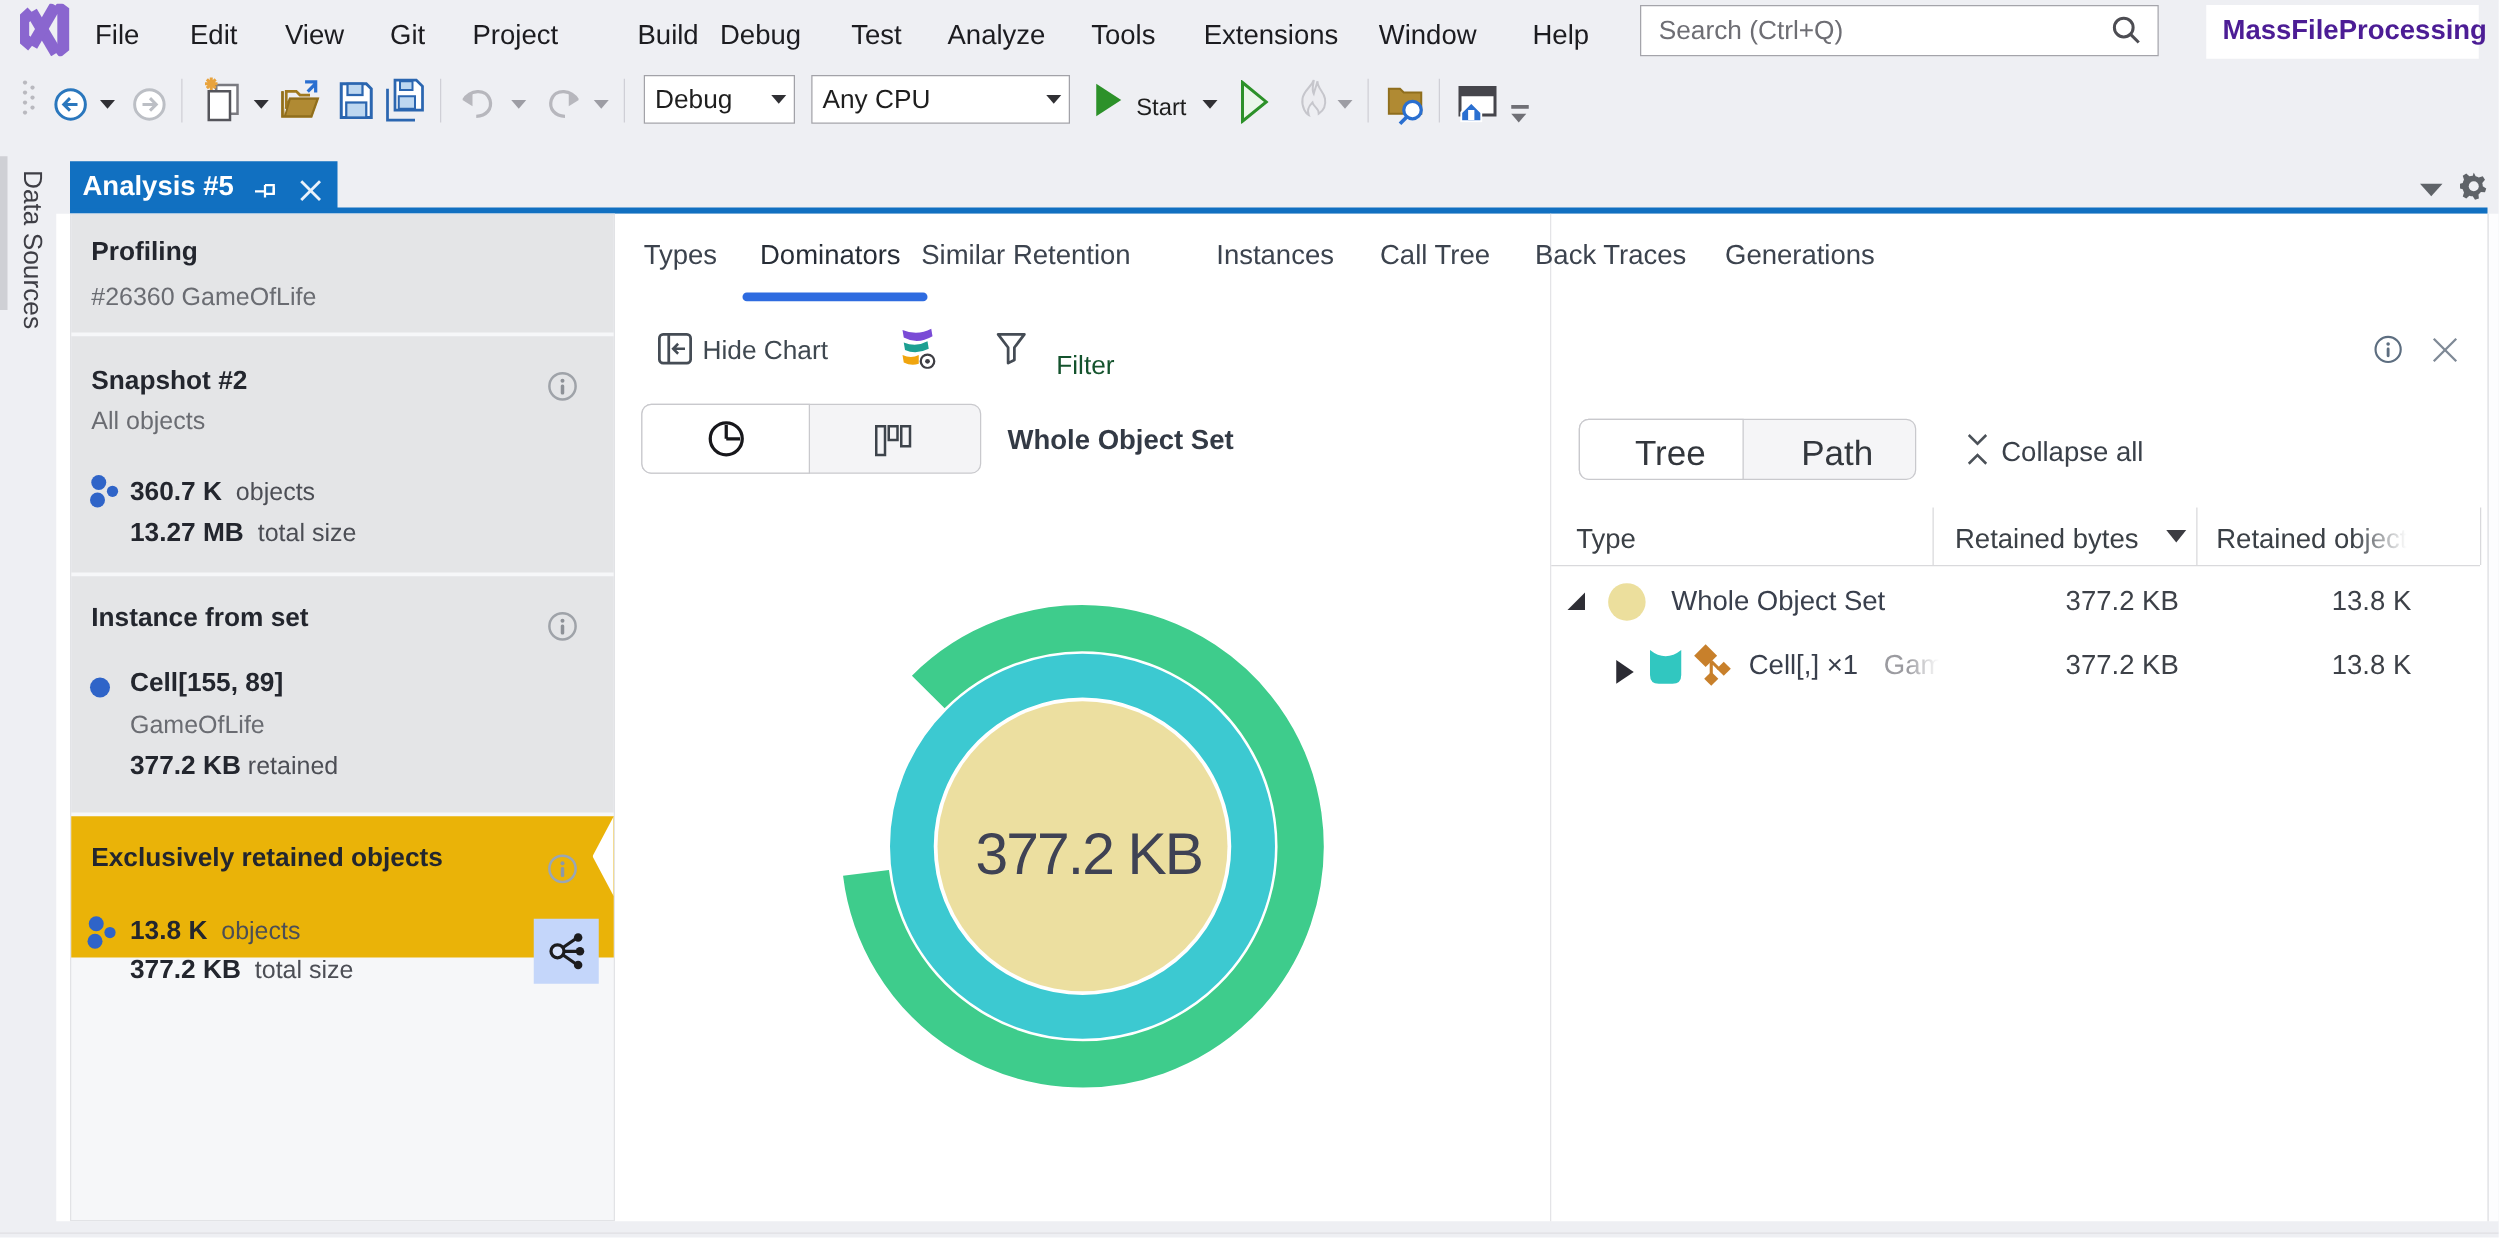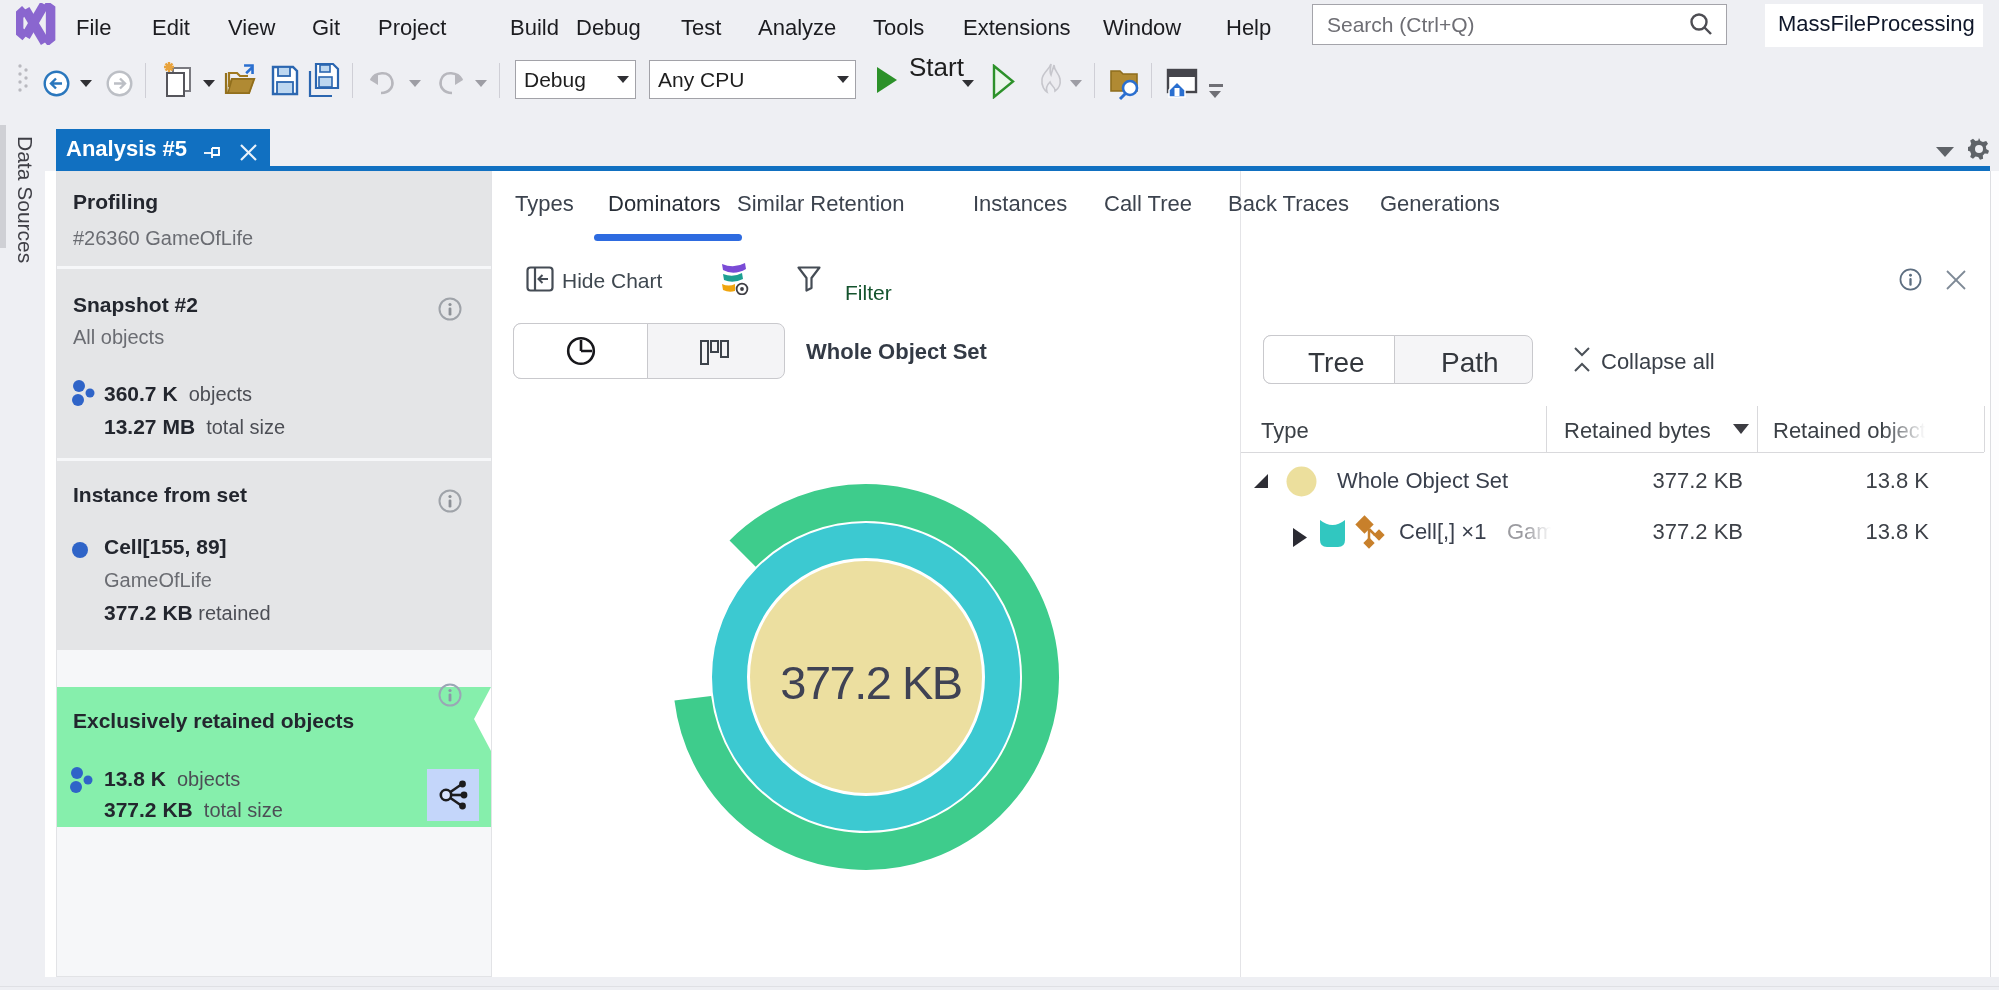--- a/index.html
+++ b/index.html
@@ -48,21 +48,21 @@
 <span class="menu-item" style="left:1103px">Window</span>
 <span class="menu-item" style="left:1226px">Help</span>
 
 <div class="abs" style="left:1312px;top:4px;width:415px;height:41px;background:#fff;border:1px solid #a4a4aa"></div>
 <span class="abs" style="left:1327px;top:13px;font-size:21px;color:#6e6e74">Search (Ctrl+Q)</span>
 <svg class="abs" style="left:1686px;top:10px" width="30" height="30" viewBox="0 0 30 30">
   <circle cx="13" cy="12" r="7.5" fill="none" stroke="#4d4d53" stroke-width="2.4"></circle>
   <line x1="18.5" y1="17.5" x2="25" y2="24" stroke="#4d4d53" stroke-width="2.4"></line>
 </svg>
 <div class="abs" style="left:1765px;top:4px;width:218px;height:43px;background:#fff"></div>
-<span class="abs" style="left:1778px;top:11px;font-size:22px;font-weight:normal;color:#0f172a">MassFileProcessing</span>
+<span class="abs" style="left:1778px;top:11px;font-size:22px;font-weight:bold;color:#4c1d95">MassFileProcessing</span>
 
 <svg class="abs" style="left:16px;top:62px" width="14" height="36" viewBox="0 0 14 36">
   <g fill="#b9b9bf">
     <circle cx="4" cy="4" r="1.7"></circle>
       <circle cx="10" cy="8" r="1.7"></circle>
     <circle cx="4" cy="12" r="1.7"></circle>
       <circle cx="10" cy="16" r="1.7"></circle>
     <circle cx="4" cy="20" r="1.7"></circle>
       <circle cx="10" cy="24" r="1.7"></circle>
     <circle cx="4" cy="28" r="1.7"></circle>
@@ -116,21 +116,21 @@
 <div class="sep" style="left:499px"></div>
 <div class="combo" style="left:515px;width:121px"></div>
 <span class="abs" style="left:524px;top:68px;font-size:21px">Debug</span>
 <div class="caret-d" style="left:617px;top:76px"></div>
 <div class="combo" style="left:649px;width:207px"></div>
 <span class="abs" style="left:658px;top:68px;font-size:21px">Any CPU</span>
 <div class="caret-d" style="left:837px;top:76px"></div>
 <svg class="abs" style="left:876px;top:66px" width="22" height="28" viewBox="0 0 22 28">
   <path d="M1,1 L21,14 L1,27 Z" fill="#2c9129"></path>
 </svg>
-<span class="abs" style="left:909px;top:52px;font-size:26px">Start</span>
+<span class="abs" style="left:909px;top:76px;font-size:19px">Start</span>
 <div class="caret-d" style="left:962px;top:80px"></div>
 <svg class="abs" style="left:992px;top:64px" width="23" height="35" viewBox="0 0 23 35">
   <path d="M2,2 L21,17.5 L2,33 Z" fill="#eaf6ea" stroke="#2c9129" stroke-width="2.4"></path>
 </svg>
 <svg class="abs" style="left:1039px;top:63px" width="24" height="35" viewBox="0 0 24 35">
   <path d="M12,1 C10,7 4,9 3,16 C2,23 6,28 8,29 C6,24 9,21 11,19 C12,23 16,23 16,28 C19,26 22,22 21,16 C20,10 15,8 15,2 C14,6 13,8 12,12 C10,8 12,4 12,1 Z" fill="#ececf0" stroke="#c6c6cc" stroke-width="1.6"></path>
 </svg>
 <div class="caret-g" style="left:1070px;top:80px"></div>
 <div class="sep" style="left:1094px"></div>
 <svg class="abs" style="left:1110px;top:66px" width="32" height="35" viewBox="0 0 32 35">
@@ -211,21 +211,21 @@
   <div class="card-num" style="top:74px"><b>Cell[155, 89]</b></div>
   <div class="card-sub" style="left:47px;top:108px">GameOfLife</div>
   <div class="card-num" style="top:140px"><b>377.2 KB</b> <span>retained</span></div>
 </div>
 <svg class="info-ic" style="left:438px;top:489px" viewBox="0 0 24 24">
   <circle cx="12" cy="12" r="10.5" fill="none" stroke="#9fa3a9" stroke-width="2"></circle>
   <circle cx="12" cy="7.5" r="1.6" fill="#8d9197"></circle>
     <rect x="10.6" y="10.5" width="2.8" height="8" rx="1.2" fill="#8d9197"></rect>
 </svg>
 
-<div class="card" style="top:687px;height:140px;background:#86efac">
+<div class="card" style="top:653px;height:113px;background:#eab308">
   <div class="card-title" style="top:22px">Exclusively retained objects</div>
   <svg class="abs" style="left:8px;top:79px" width="30" height="30" viewBox="0 0 30 30">
     <circle cx="12" cy="7" r="6" fill="#2f64c8"></circle>
       <circle cx="23" cy="14" r="4.5" fill="#2f64c8"></circle>
       <circle cx="11" cy="21" r="6" fill="#2f64c8"></circle>
   </svg>
   <div class="card-num" style="top:80px"><b>13.8 K</b> &nbsp;<span>objects</span></div>
   <div class="card-num" style="top:111px"><b>377.2 KB</b> &nbsp;<span>total size</span></div>
   <div class="abs" style="right:0;top:0;width:17px;height:64px;background:#fff;clip-path:polygon(100% 0,0 50%,100% 100%)"></div>
   <div class="abs" style="left:370px;top:82px;width:52px;height:52px;background:#c4d6fa"></div>

